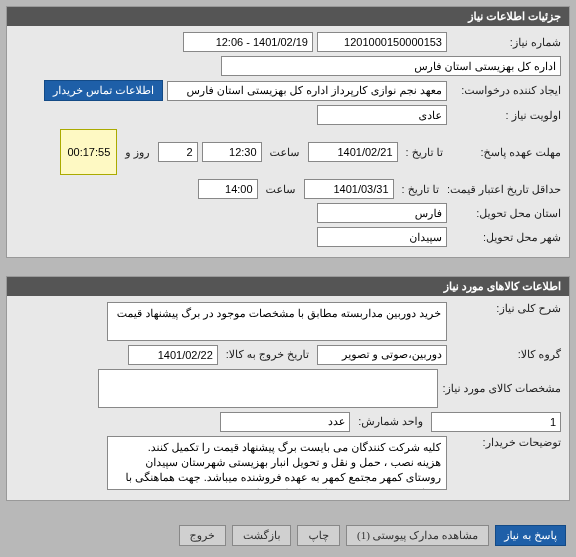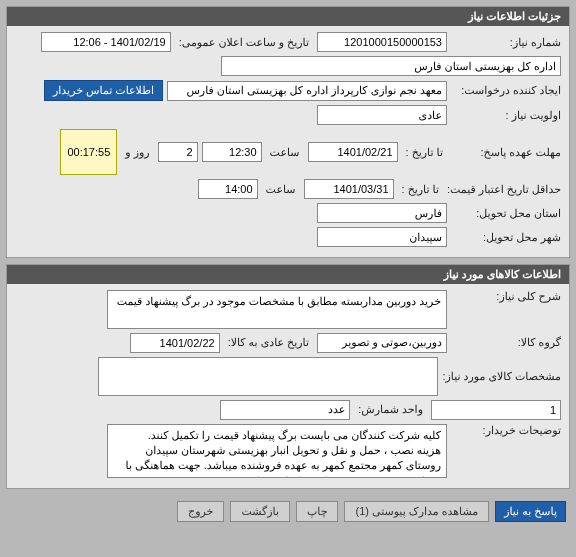--- a/index.html
+++ b/index.html
@@ -7,21 +7,21 @@
     font-family: Tahoma, Arial, sans-serif;
     font-size: 11px;
     background: #b8b8b8;
     padding: 6px;
     direction: rtl;
     width: 576px;
   }
   .panel {
     background: #e8e8e8;
     border: 1px solid #999;
-    margin-bottom: 6px;
+    margin-bottom: 18px;
   }
   .panel-header {
     background: #555;
     color: #fff;
     padding: 3px 8px;
     font-size: 11px;
     font-weight: bold;
   }
   .panel-body {
     padding: 6px 8px;
@@ -65,21 +65,21 @@
     font-size: 11px;
     font-family: Tahoma, Arial, sans-serif;
     cursor: pointer;
   }
   .btn-gray {
     background: #d0d0d0;
     color: #333;
     border: 1px solid #888;
     padding: 3px 10px;
     font-size: 11px;
-    font-family: Liberation Sans, sans-serif;
+    font-family: Liberation Serif, serif;
     cursor: pointer;
   }
   .time-box {
     background: #fef9c3;
     border: 1px solid #aa0;
     padding: 16px 6px;
     font-size: 11px;
   }
   textarea.field {
     height: auto;
@@ -97,21 +97,20 @@
 </head>
 <body>
 
 <div class="panel">
   <div class="panel-header">جزئیات اطلاعات نیاز</div>
   <div class="panel-body">
 
     <div class="row">
       <span class="label">شماره نیاز:</span>
       <input type="text" class="field w-md" value="1201000150000153" style="">
-      <span class="label-sm">تاریخ و ساعت اعلان عمومی:</span>
       <input type="text" class="field w-md" value="1401/02/19 - 12:06" style="">
     </div>
 
     <div class="row">
       <input type="text" class="field w-xl" value="اداره کل بهزیستی استان فارس" style="">
     </div>
 
     <div class="row">
       <span class="label">ایجاد کننده درخواست:</span>
       <input type="text" class="field w-lg" value="معهد نجم نوازی کارپرداز اداره کل بهزیستی استان فارس" style="">
@@ -160,21 +159,21 @@
   <div class="panel-body">
 
     <div class="row" style="align-items:flex-start;">
       <span class="label">شرح کلی نیاز:</span>
       <textarea class="field w-xl" rows="2" style="">خرید دوربین مداربسته مطابق با مشخصات موجود در برگ پیشنهاد قیمت</textarea>
     </div>
 
     <div class="row">
       <span class="label">گروه کالا:</span>
       <input type="text" class="field w-md" value="دوربین،صوتی و تصویر" style="">
-      <span class="label-sm">تاریخ عادی به کالا:</span>
+      <span class="label-sm">تاریخ خروج به کالا:</span>
       <input type="text" class="field w-sm" value="1401/02/22" style="">
     </div>
 
     <div class="row" style="align-items:center;">
       <span class="label">مشخصات کالای مورد نیاز:</span>
       <textarea class="field w-xl" rows="2" style=""></textarea>
     </div>
 
     <div class="row">
       <input type="text" class="field w-md" value="1" style="">

